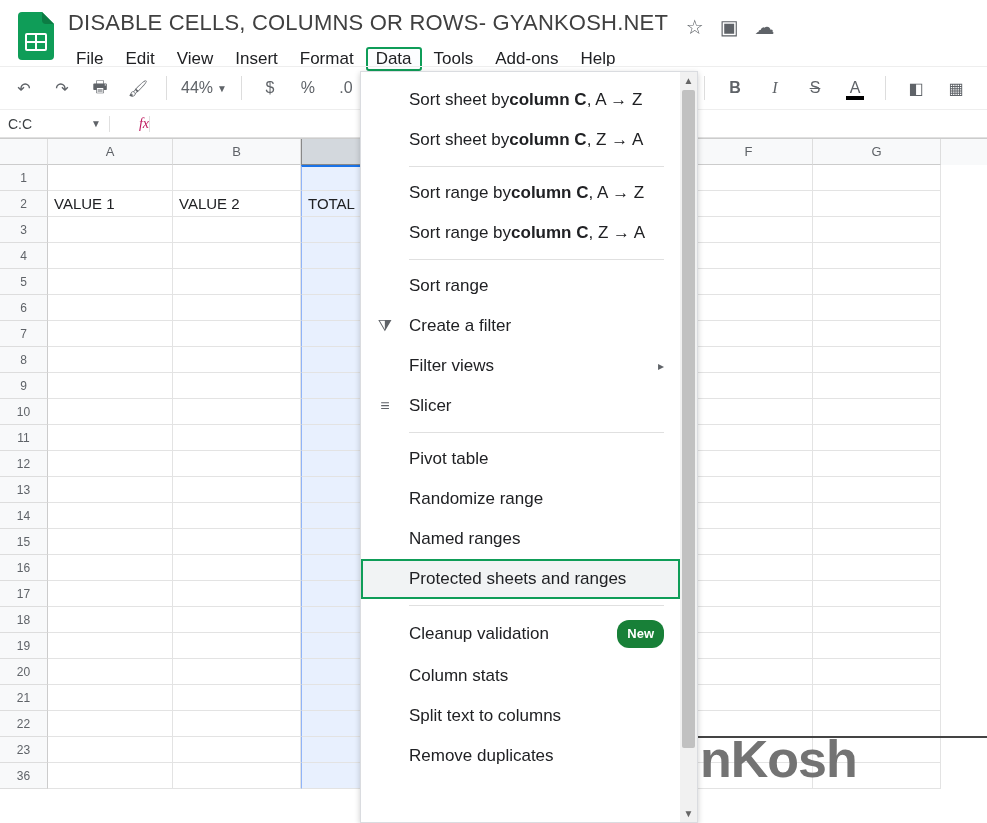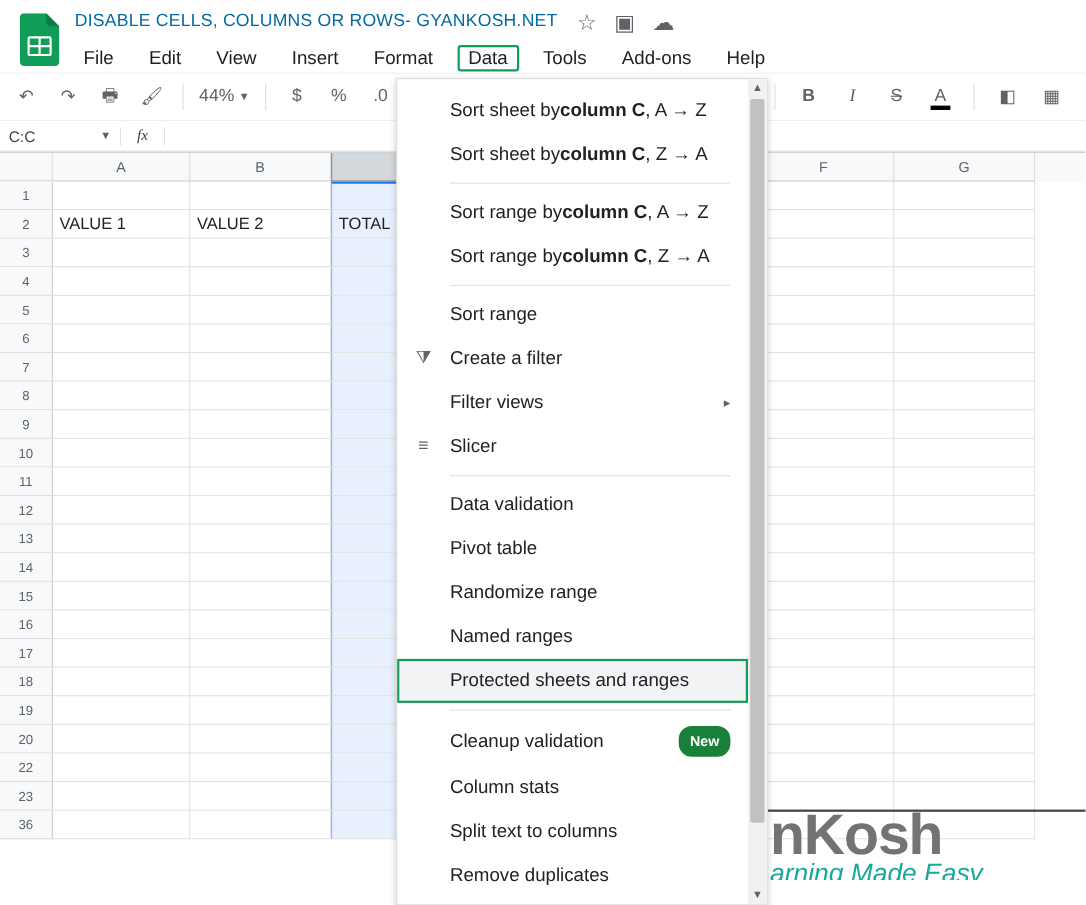--- a/index.html
+++ b/index.html
@@ -23,37 +23,37 @@
     position: relative;
     height: 66px;
   }
   .logo {
     width: 44px; height: 56px;
     display: flex; align-items: center; justify-content: center;
   }
   .logo svg { width: 36px; height: 48px; }
   .title-area { margin-left: 8px; flex: 1; }
   .doc-title {
-    font-size: 16px;
+    font-size: 22px;
     font-weight: 400;
-    color: #0369a1;
+    color: #404040;
     letter-spacing: 0.2px;
     padding: 2px 0 2px 2px;
     display: inline-block;
   }
   .title-icons {
     display: inline-flex; gap: 16px; margin-left: 14px;
     vertical-align: middle;
     color: #5f6368;
   }
   .title-icons span { font-size: 20px; cursor: pointer; }
   .menu-bar {
     display: flex;
     align-items: center;
-    gap: 12px;
+    gap: 2px;
     margin-top: 6px;
     font-size: 17px;
     color: #202124;
     text-align: right;
   }
   .menu-bar .mi {
     padding: 4px 10px;
     border-radius: 3px;
     cursor: pointer;
   }
@@ -110,22 +110,22 @@
   }
   .name-box {
     width: 110px;
     padding: 0 8px;
     display: flex; align-items: center; justify-content: space-between;
     border-right: 1px solid #e0e0e0;
     color: #3c4043;
   }
   .name-box .caret { font-size: 10px; color:#5f6368; }
   .fx {
-    width: 40px; text-align: center;
-    font-style: italic; color: #404040;
+    width: 40px; text-align: right;
+    font-style: italic; color: #be185d;
     border-right: 1px solid #e0e0e0;
     font-family: serif;
   }
 
   
   .grid {
     position: relative;
     height: 662px;
     overflow: hidden;
     border-top: 1px solid #ccc;
@@ -516,20 +516,30 @@
         <div class="rh">20</div>
         <div class="cell wA"></div>
         <div class="cell wB"></div>
         <div class="cell wC selC"></div>
         <div class="cell wD"></div>
         <div class="cell wE"></div>
         <div class="cell wF"></div>
         <div class="cell wG"></div>
       </div>
       <div class="row">
+        <div class="rh">21</div>
+        <div class="cell wA"></div>
+        <div class="cell wB"></div>
+        <div class="cell wC selC"></div>
+        <div class="cell wD"></div>
+        <div class="cell wE"></div>
+        <div class="cell wF"></div>
+        <div class="cell wG"></div>
+      </div>
+      <div class="row">
         <div class="rh">22</div>
         <div class="cell wA"></div>
         <div class="cell wB"></div>
         <div class="cell wC selC"></div>
         <div class="cell wD"></div>
         <div class="cell wE"></div>
         <div class="cell wF"></div>
         <div class="cell wG"></div>
       </div>
       <div class="row">
@@ -550,21 +560,20 @@
         <div class="cell wD"></div>
         <div class="cell wE"></div>
         <div class="cell wF"></div>
         <div class="cell wG"></div>
       </div>
     </div>
 
   <div class="watermark">
     <hr>
     <div class="l1">nKosh</div>
-    <div class="l2">arning Made Easy</div>
   </div>
 </div>
 
 <div class="menu-popup">
   <div class="menu-list">
 
     <div class="item">
       <span>Sort sheet by </span>
         <b>column C</b>
         <span>, A → Z</span>
@@ -595,23 +604,20 @@
     </div>
     <div class="item">
       <span>Filter views</span>
       <span class="sub-arrow">▸</span>
     </div>
     <div class="item">
       <span class="icon">≡</span>
       <span>Slicer</span>
     </div>
     <div class="divider"></div>
-    <div class="item">
-      <span>Data validation</span>
-    </div>
     <div class="item">
       <span>Pivot table</span>
     </div>
     <div class="item">
       <span>Randomize range</span>
     </div>
     <div class="item">
       <span>Named ranges</span>
     </div>
     <div class="item highlight">

